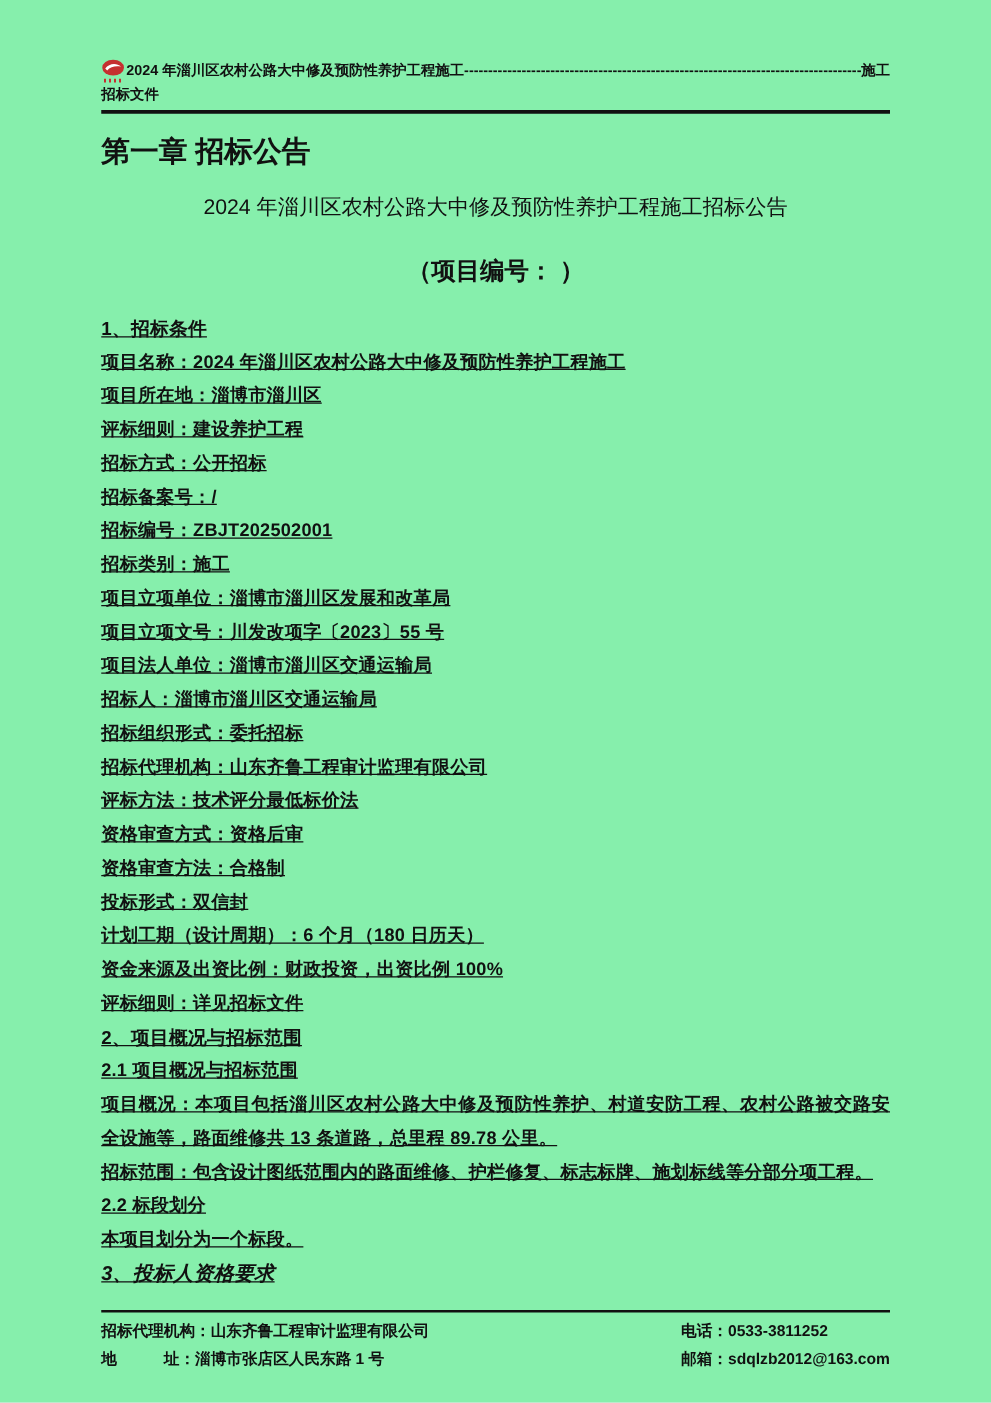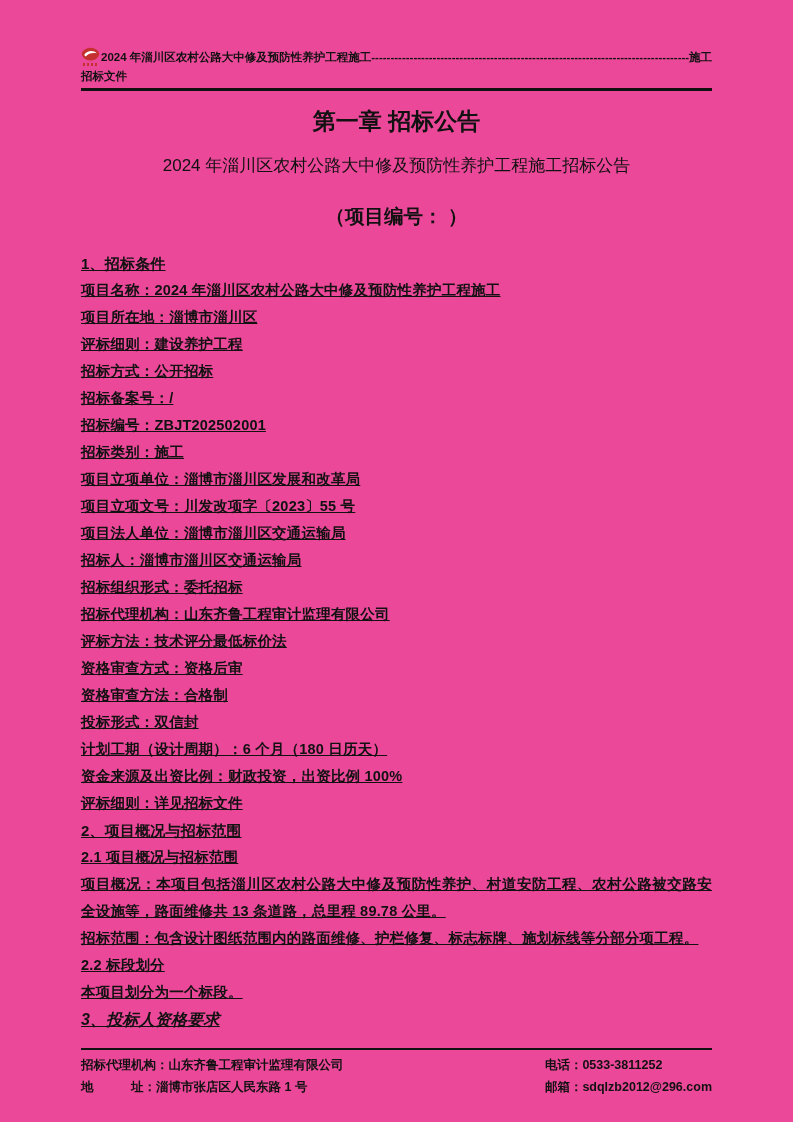--- a/index.html
+++ b/index.html
@@ -1,38 +1,38 @@
 <!DOCTYPE html>
 <html><head>
 <meta charset="utf-8">
 <style>
   html,body { margin:0; padding:0; background:#e8e8e8; }
   .page {
-    width:793px; height:1122px; background:#ec4899; margin:0 auto;
+    width:793px; height:1122px; background:#86efac; margin:0 auto;
     position:relative; box-sizing:border-box;
     padding:48px 81px 0 81px;
     font-family:"Liberation Sans","DejaVu Sans",sans-serif;
     color:#111111;
   }
   
   .doc-header {
     font-size:11.5px; font-weight:bold; line-height:1.6;
     border-bottom:3px solid #111; padding-bottom:3px;
   }
   .header-line1 { display:flex; align-items:center; white-space:nowrap; }
   .logo-wrap { display:inline-flex; flex-direction:column; align-items:center; margin-right:1px; position:relative; top:-1px; }
   .logo-wrap svg { display:block; }
   .logo-subtext {
     width:16px; height:3px; margin-top:1px;
     background:repeating-linear-gradient(90deg,#c53030 0 2px,transparent 2px 4px);
   }
   .hdr-prefix, .hdr-suffix { flex:0 0 auto; }
   .hdr-dashes { flex:1 1 auto; overflow:hidden; white-space:nowrap; letter-spacing:0; }
   
-  .chapter-title { text-align:center; font-size:23px; font-weight:bold; margin:15px 0 17px 0; }
+  .chapter-title { text-align:left; font-size:23px; font-weight:bold; margin:15px 0 17px 0; }
   .announce-title { text-align:center; font-size:17px; font-weight:normal; margin:0 0 26px 0; }
   .project-no { text-align:center; font-size:19.5px; font-weight:bold; margin:0 0 20px 0; }
   
   .doc-body p {
     font-size:14.5px; font-weight:bold; line-height:27px; margin:0;
     text-align:justify; letter-spacing:0.2px;text-decoration:underline;
   }
   .doc-body p.sec { font-size:15px; }
   .doc-body p.sec-italic { font-size:16px; font-style:italic; }
   
@@ -100,17 +100,17 @@
     <p class="sec-italic">3、投标人资格要求</p>
   </div>
 
   <div class="doc-footer">
     <div class="col">
       <div>招标代理机构：山东齐鲁工程审计监理有限公司</div>
       <div>地　　　址：淄博市张店区人民东路 1 号</div>
     </div>
     <div class="col">
       <div>电话：0533-3811252</div>
-      <div>邮箱：sdqlzb2012@296.com</div>
+      <div>邮箱：sdqlzb2012@163.com</div>
     </div>
   </div>
 
 </div>
 
 </body></html>

